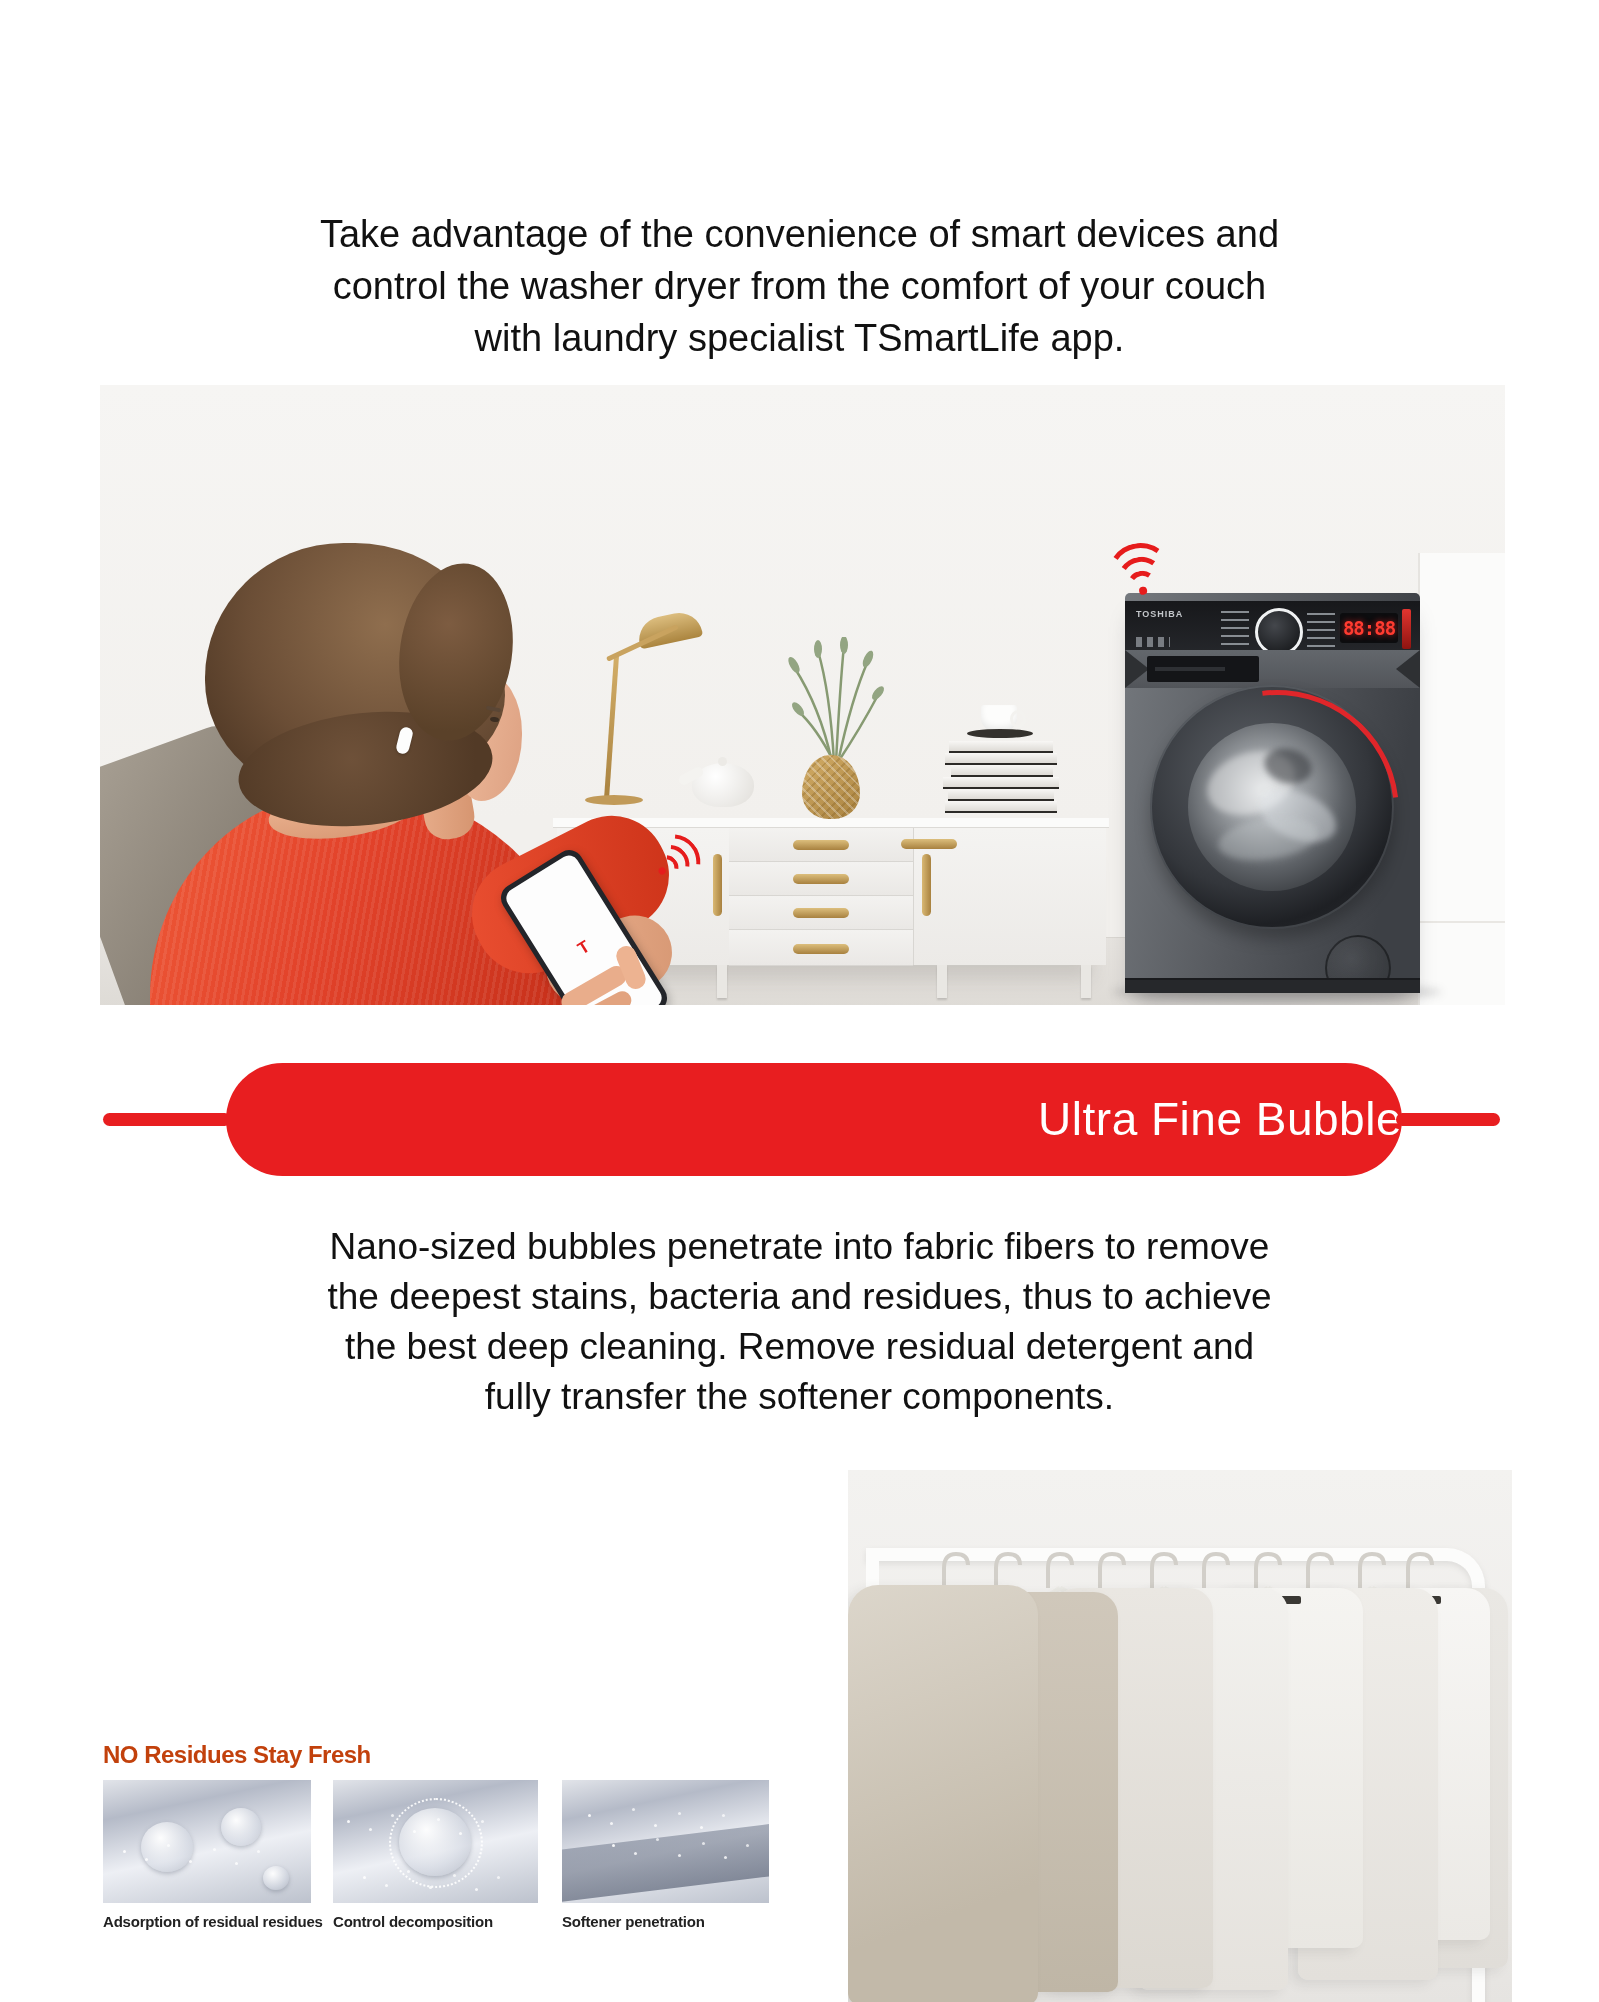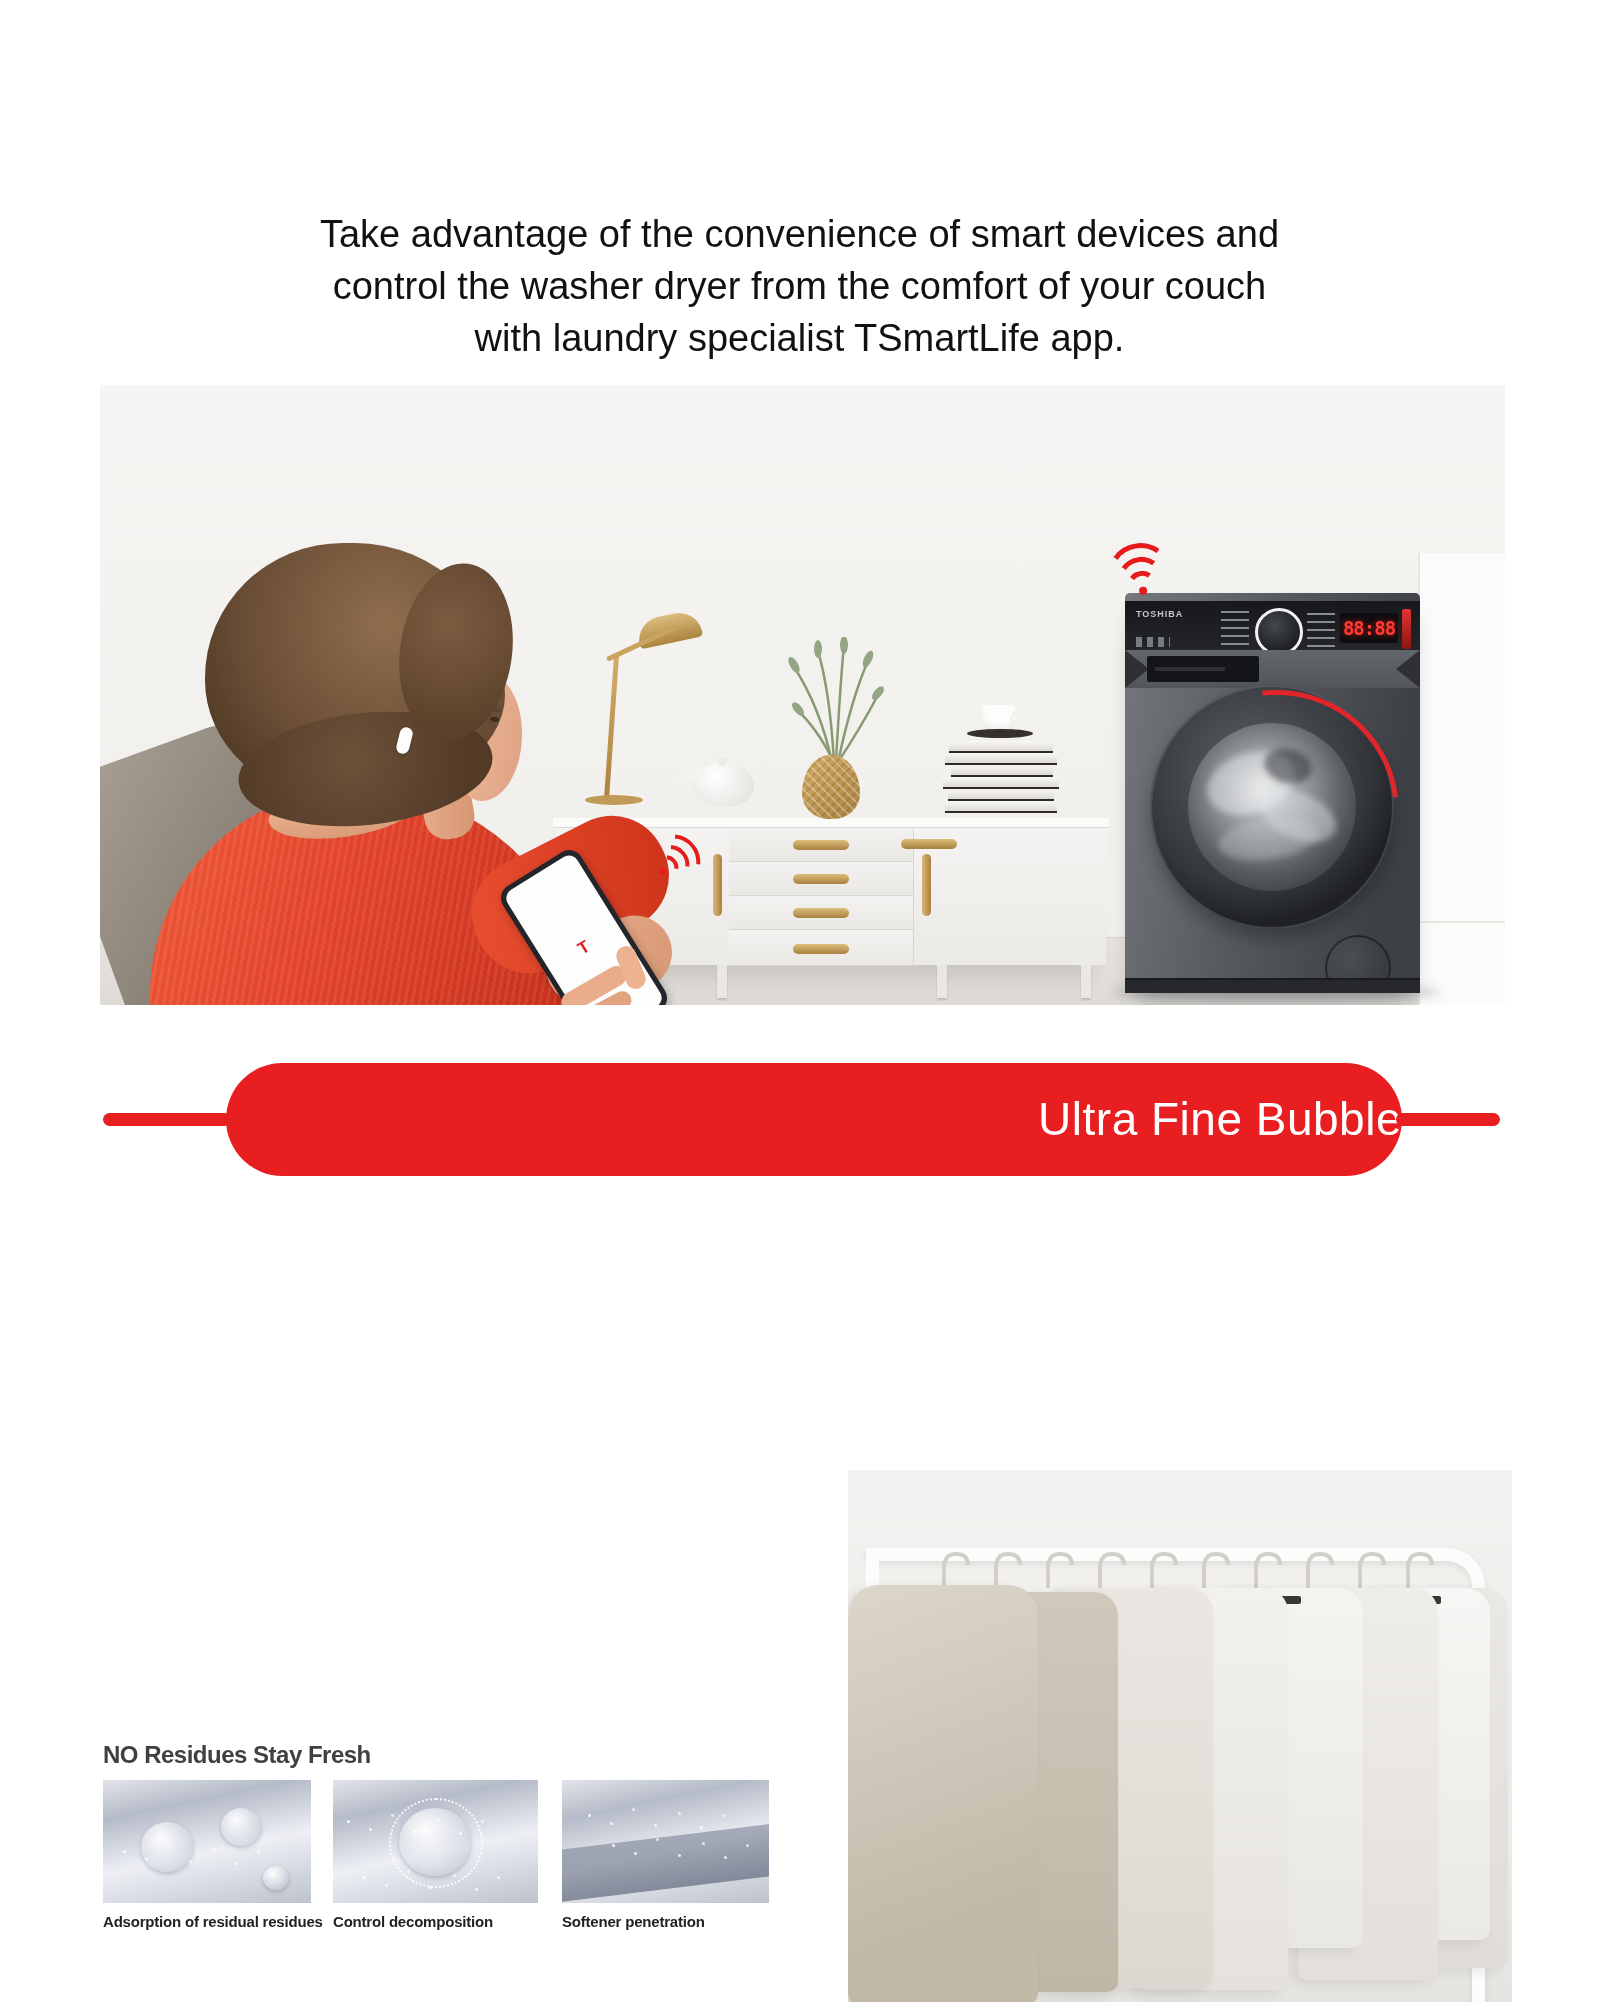--- a/index.html
+++ b/index.html
@@ -150,21 +150,21 @@
         background:radial-gradient(circle at 45% 40%,#d2d5d7 4%,#a0a4a8 26%,#5d6166 58%,#34373b 85%);}
   .m-swirl{position:absolute;border-radius:50%;filter:blur(3px);}
   .m-arc{position:absolute;left:5px;top:5px;width:234px;height:234px;border-radius:50%;border:5px solid transparent;
         border-top-color:#e0262a;transform:rotate(38deg);}
   .m-filter{position:absolute;left:200px;top:342px;width:62px;height:62px;border-radius:50%;
         border:2px solid rgba(15,16,19,.55);background:radial-gradient(circle at 40% 35%,rgba(255,255,255,.06),rgba(0,0,0,.18));}
   .m-base{position:absolute;left:0;bottom:0;width:295px;height:13px;background:#26282b;border-top:2px solid #1a1b1e;}
   .m-shadow{position:absolute;left:1012px;top:598px;width:330px;height:18px;border-radius:50%;background:rgba(30,30,35,.16);filter:blur(4px);z-index:2;}
 
   
-  .res-heading{position:absolute;left:103px;top:1741px;font-size:24px;font-weight:700;letter-spacing:-.5px;color:#404040;}
+  .res-heading{position:absolute;left:103px;top:1741px;font-size:24px;font-weight:700;letter-spacing:-.5px;color:#c2410c;}
   .fiber{position:absolute;top:1780px;height:123px;overflow:hidden;background:#dfe3ea;}
   .fiber .bands{position:absolute;inset:-15%;
         background:linear-gradient(168deg,rgba(255,255,255,.95) 0%,rgba(176,182,196,.9) 30%,rgba(238,240,245,.95) 55%,rgba(163,170,184,.85) 100%);}
   .bubble{position:absolute;border-radius:50%;
         background:radial-gradient(circle at 38% 32%,rgba(255,255,255,.95),rgba(210,215,225,.55) 60%,rgba(150,157,172,.45));
         box-shadow:0 2px 4px rgba(90,98,115,.35);}
   .dotring{position:absolute;border-radius:50%;border:2px dotted rgba(255,255,255,.9);}
   .darkband{position:absolute;left:-10%;width:120%;height:42%;bottom:12%;transform:rotate(-7deg);
         background:linear-gradient(180deg,rgba(130,138,155,.65),rgba(104,112,130,.75));}
   .droplets{position:absolute;width:3px;height:3px;border-radius:50%;background:rgba(255,255,255,.9);
@@ -336,20 +336,24 @@
   </div>
 
   <div class="banner" style="top:1063px;">
     <div class="dash" style="left:103px;width:128px;"></div>
     <div class="pill" style="left:226px;width:1176px;text-align:right;">
       <span>Ultra Fine Bubble</span>
     </div>
     <div class="dash" style="left:1396px;width:104px;"></div>
   </div>
 
+  <div class="para" style="top:1222px;font-size:37px;line-height:50px;">Nano-sized bubbles penetrate into fabric fibers to remove
+the deepest stains, bacteria and residues, thus to achieve
+the best deep cleaning. Remove residual detergent and
+fully transfer the softener components.</div>
 
   <div class="res-heading">NO Residues Stay Fresh</div>
 
   <div class="fiber" style="left:103px;width:208px;">
     <div class="bands"></div>
     <div class="bubble" style="left:38px;top:42px;width:52px;height:50px;"></div>
     <div class="bubble" style="left:118px;top:28px;width:40px;height:38px;"></div>
     <div class="bubble" style="left:160px;top:86px;width:26px;height:24px;"></div>
     <div class="droplets" style="left:20px;top:70px;"></div>
   </div>

